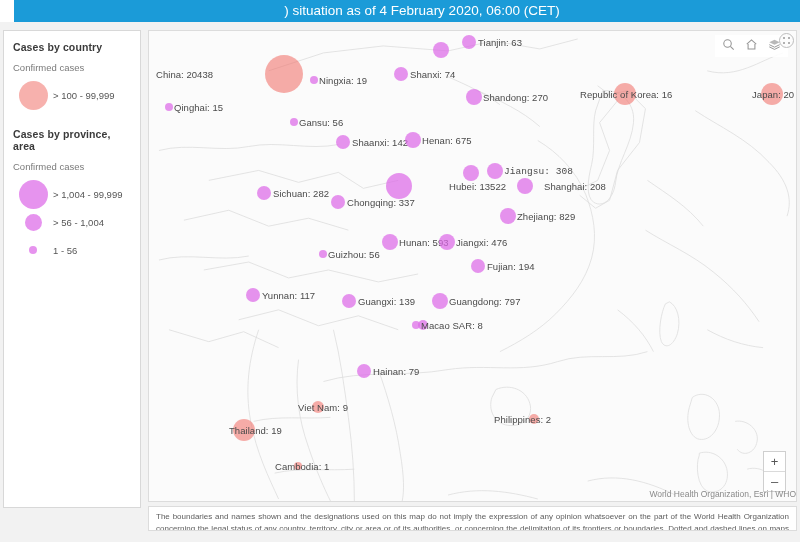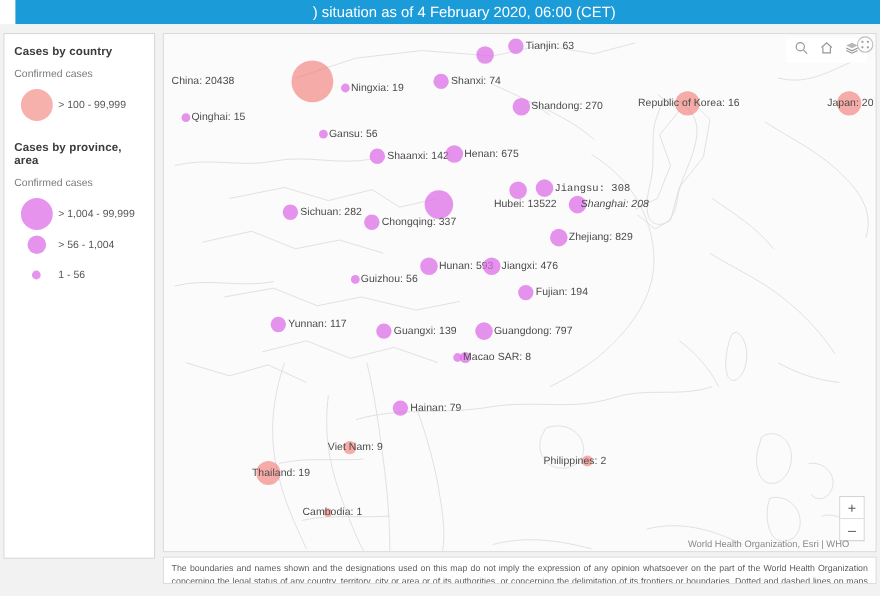--- a/index.html
+++ b/index.html
@@ -165,21 +165,21 @@
   .zoom-btn {
     width: 21px; height: 19px;
     display: flex; align-items: center; justify-content: center;
     font-size: 13px; color: #555;
     cursor: pointer;
     background: #ffffff;
   }
   #zoom-in { border-bottom: 1px solid #dadada; }
   #attribution {
     position: absolute;
-    right: 24px; bottom: 2px;
+    right: 0; bottom: 2px;
     font-size: 8.5px;
     color: #8a8a8a;
     white-space: nowrap;
   }
 
   
   #disclaimer {
     position: absolute;
     left: 148px; top: 506px;
     width: 649px;
@@ -336,21 +336,21 @@
         <div class="marker m-province" title="Gansu" style="left: 145px; top: 91px; width: 8px; height: 8px;"></div>
         <div class="map-label" style="top: 91px; left: 150px;">Gansu: 56</div>
         <div class="marker m-province" title="Shaanxi" style="left: 194px; top: 111px; width: 14px; height: 14px;"></div>
         <div class="map-label" style="top: 111px; left: 203px;">Shaanxi: 142</div>
         <div class="marker m-province" title="Henan" style="left: 264px; top: 109px; width: 16px; height: 16px;"></div>
         <div class="map-label" style="top: 109px; left: 273px;">Henan: 675</div>
         <div class="marker m-province" title="Jiangsu" style="left: 346px; top: 140px; width: 16px; height: 16px;"></div>
         <div class="map-label" style="top: 140px; left: 355px; font-family: Liberation Mono, monospace;">Jiangsu: 308</div>
         <div class="marker m-province" title="Anhui" style="left: 322px; top: 142px; width: 16px; height: 16px;"></div>
         <div class="marker m-province" title="Shanghai" style="left: 376px; top: 155px; width: 16px; height: 16px;"></div>
-        <div class="map-label" style="top: 155px; left: 379px; font-style: italic;">Shanghai: 208</div>
+        <div class="map-label" style="top: 155px; left: 395px;">Shanghai: 208</div>
         <div class="marker m-province" title="Hubei" style="left: 250px; top: 155px; width: 26px; height: 26px;"></div>
         <div class="map-label" style="top: 155px; left: 264px; margin-left: 36px;">Hubei: 13522</div>
         <div class="marker m-province" title="Sichuan" style="left: 115px; top: 162px; width: 14px; height: 14px;"></div>
         <div class="map-label" style="top: 162px; left: 124px;">Sichuan: 282</div>
         <div class="marker m-province" title="Chongqing" style="left: 189px; top: 171px; width: 14px; height: 14px;"></div>
         <div class="map-label" style="top: 171px; left: 198px;">Chongqing: 337</div>
         <div class="marker m-province" title="Zhejiang" style="left: 359px; top: 185px; width: 16px; height: 16px;"></div>
         <div class="map-label" style="top: 185px; left: 368px;">Zhejiang: 829</div>
         <div class="marker m-province" title="Hunan" style="left: 241px; top: 211px; width: 16px; height: 16px;"></div>
         <div class="map-label" style="top: 211px; left: 250px;">Hunan: 593</div>

